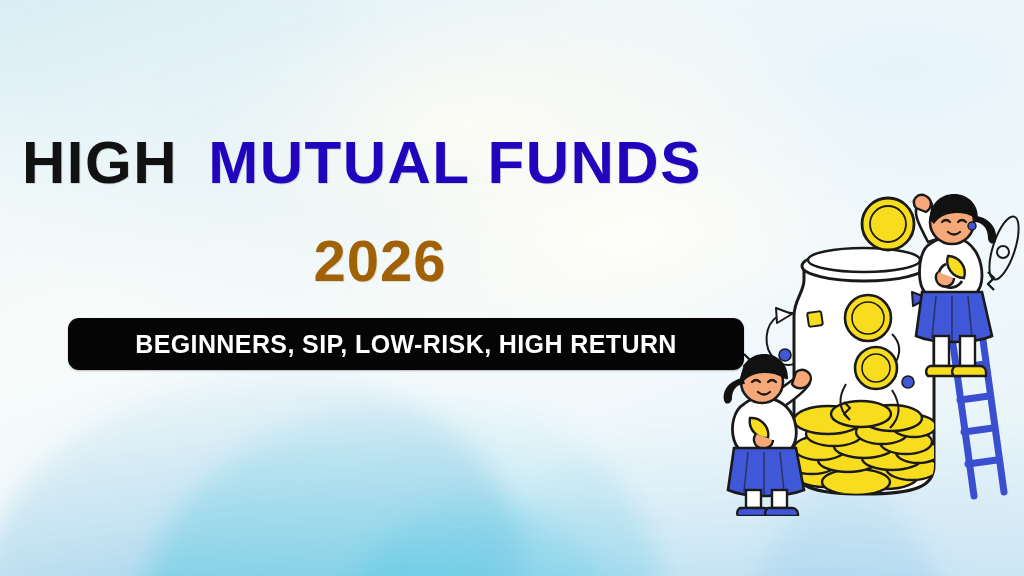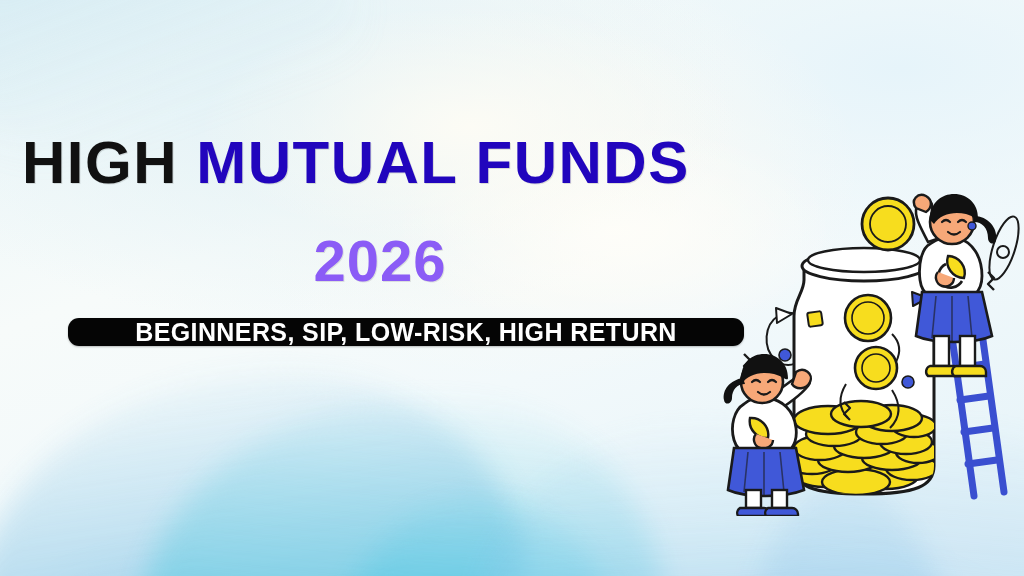--- a/index.html
+++ b/index.html
@@ -101,42 +101,42 @@
     top: 133px;
     width: 880px;
     font-size: 60px;
     font-weight: 700;
     letter-spacing: 1.5px;
     line-height: 1;
     white-space: nowrap;
     text-shadow: 1px 1px 0 rgba(0,0,0,0.12);
   }
   .hl-best { color: #111111; }
-  .hl-rest { color: #2105bd; }
+  .hl-rest { color: #2105bd; margin-left: 12px; }
 
   .year {
     position: absolute;
     left: 0;
     top: 232px;
     width: 760px;
     text-align: center;
     font-size: 58px;
     font-weight: 700;
     letter-spacing: 1px;
-    color: #8b5cf6;
+    color: #a16207;
     line-height: 1;
     text-shadow: 1px 1px 0 rgba(0,0,0,0.10);
   }
 
   .tagline-pill {
     position: absolute;
     left: 68px;
     top: 318px;
     width: 676px;
-    height: 28px;
+    height: 52px;
     background: #050505;
     border-radius: 11px;
     display: flex;
     align-items: center;
     justify-content: center;
     box-shadow: 0 1px 2px rgba(0,0,0,0.25);
   }
   .tagline-text {
     color: #ffffff;
     font-size: 25px;

